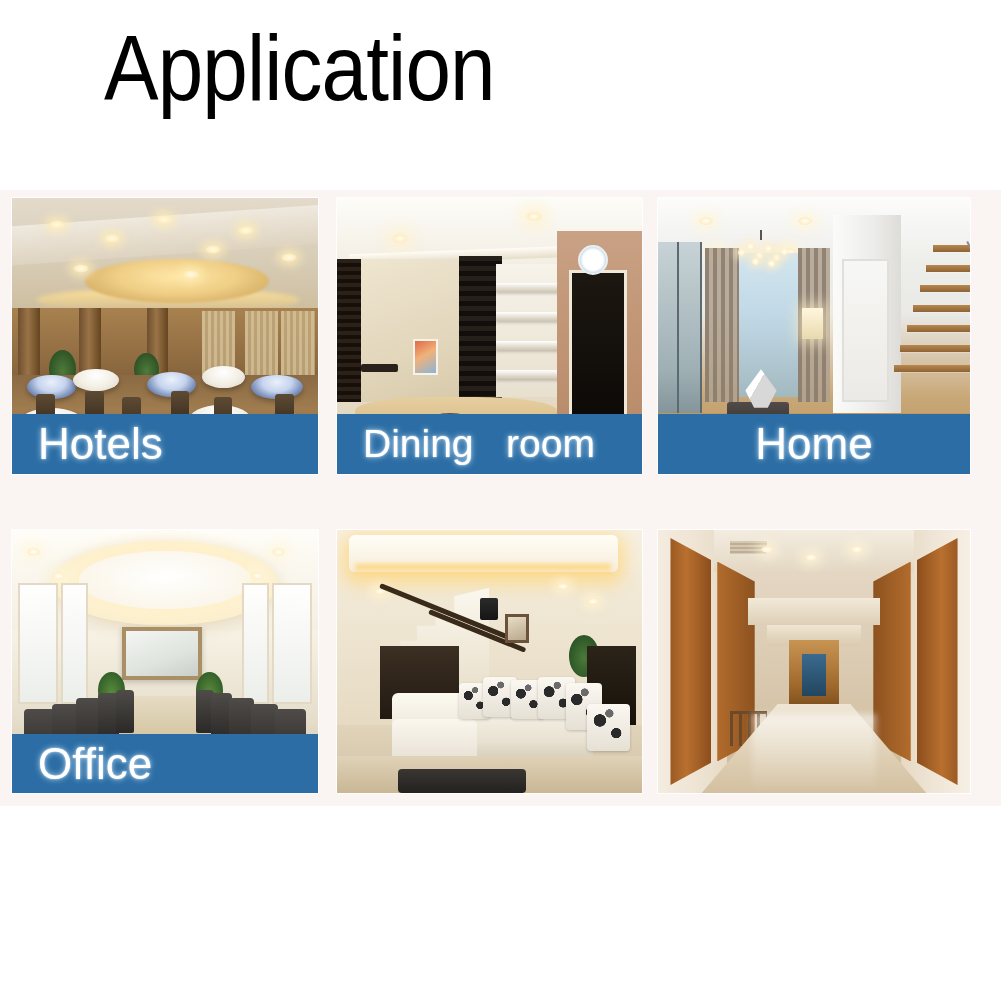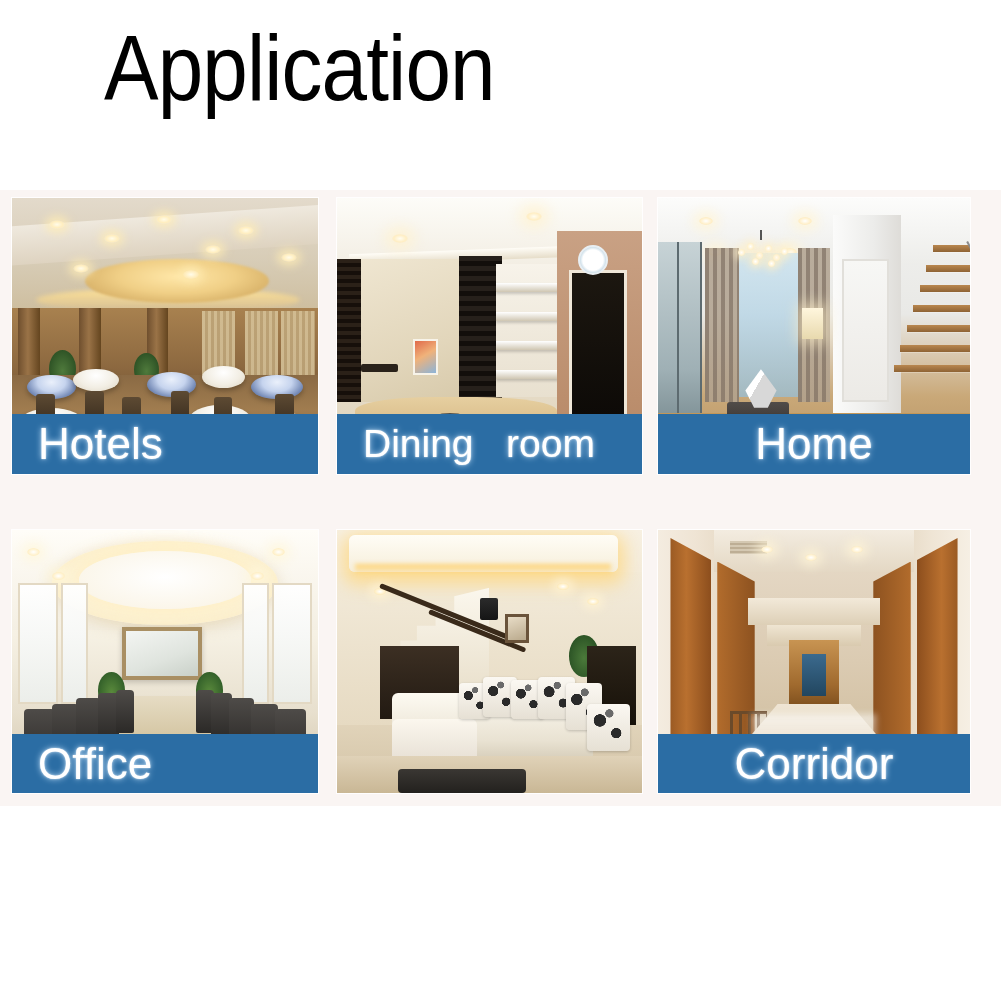--- a/index.html
+++ b/index.html
@@ -755,18 +755,15 @@
         <div class="el wood-r2"></div>
         <div class="el soffit"></div>
         <div class="el soffit2"></div>
         <div class="el deep"></div>
         <div class="el deep-door"></div>
         <div class="el railing"></div>
         <div class="el floor"></div>
         <div class="el reflect"></div>
       </div>
     </div>
-    <div class="card-label label-center">
-      <span class="card-label-text">Corridor</span>
-    </div>
   </div>
 
 </div>
 
 </body></html>

